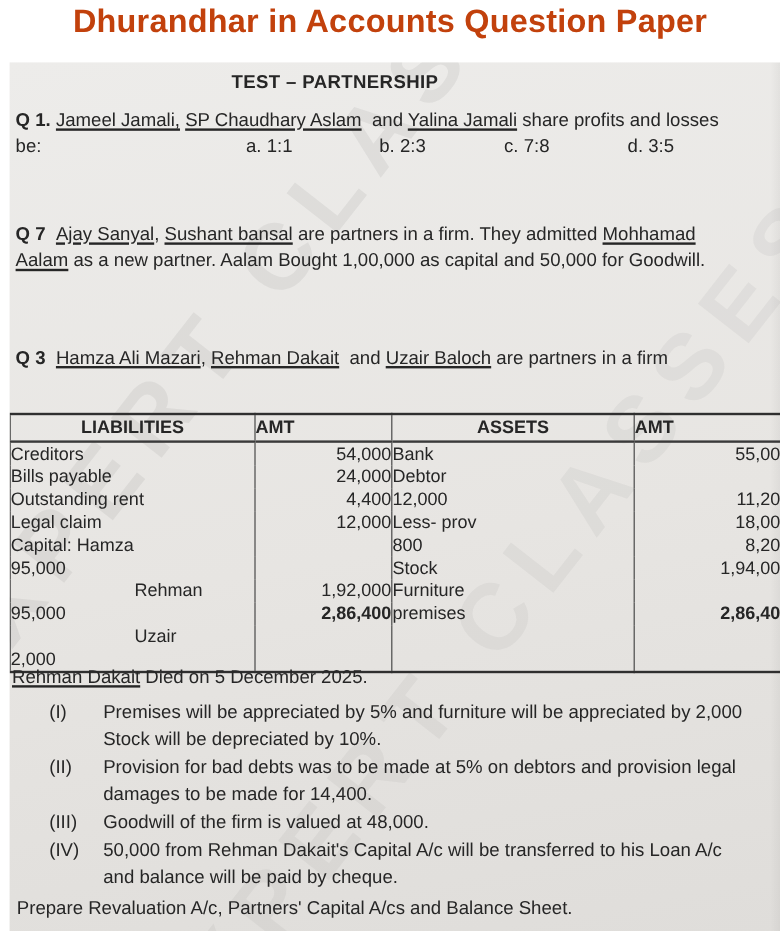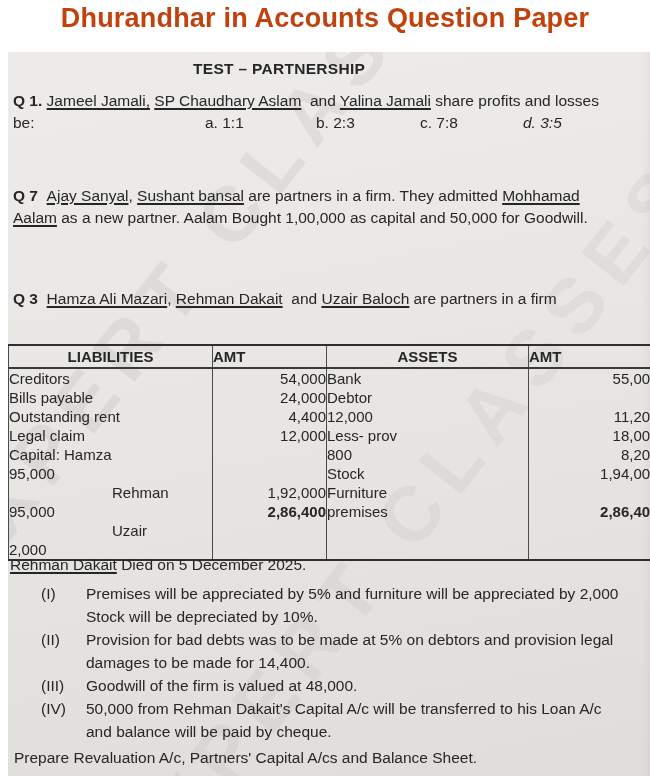--- a/index.html
+++ b/index.html
@@ -29,21 +29,21 @@
   .wm1{left:-60px;top:480px;font-size:78px;transform:rotate(-52deg);transform-origin:left center;}
   .wm2{left:120px;top:780px;font-size:78px;transform:rotate(-52deg);transform-origin:left center;color:rgba(110,110,110,0.08);}
   .heading{position:absolute;left:185px;top:8px;font-size:15.5px;font-weight:bold;letter-spacing:.3px;}
   .q{position:absolute;left:5px;}
   .q .line{line-height:21.5px;font-size:15.5px;white-space:pre;}
   .q1{top:38px;} .q2{top:133px;} .q3{top:236px;}
   .b{font-weight:bold;}
   .u{text-decoration:underline;text-decoration-thickness:1.5px;text-underline-offset:2px;}
   .options-row{position:relative;}
   .opt{position:absolute;top:0;}
-  .opt-a{left:192px;} .opt-b{left:303px;} .opt-c{left:407px;} .opt-d{left:510px;font-style:italic;}
+  .opt-a{left:192px;} .opt-b{left:303px;} .opt-c{left:407px;} .opt-d{left:510px;}
   table.bs{
     position:absolute;left:0;top:292px;width:650px;
     border-collapse:collapse;table-layout:fixed;
     border-top:2px solid #2f2f2f;border-bottom:2px solid #2f2f2f;border-left:1px solid #4a4a4a;
   }
   table.bs th, table.bs td{
     font-size:15px;height:19px;padding:0;margin:0;overflow:hidden;vertical-align:middle;
   }
   table.bs th{height:21px;border-bottom:2px solid #3a3a3a;font-weight:bold;}
   .c-amt1,.c-asset,.c-amt2{border-left:1px solid #4a4a4a;}

